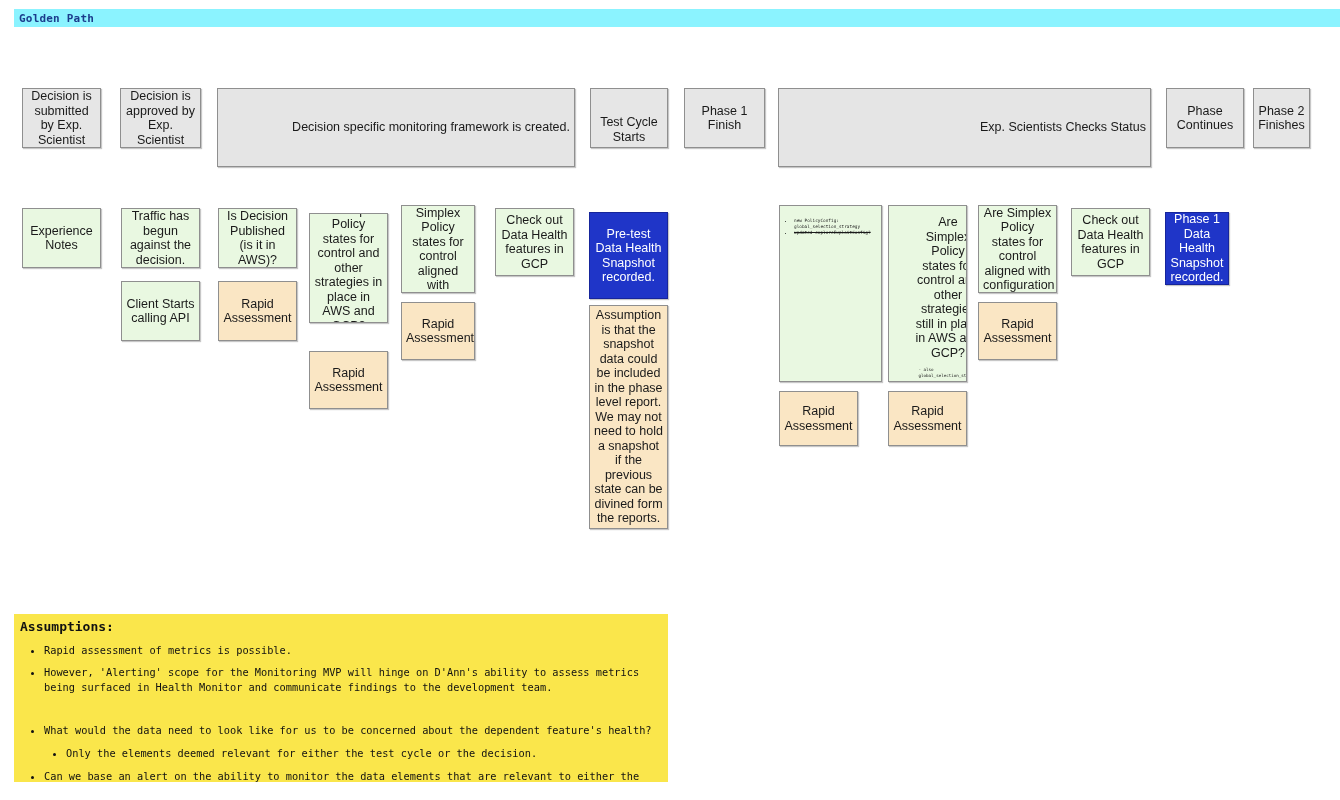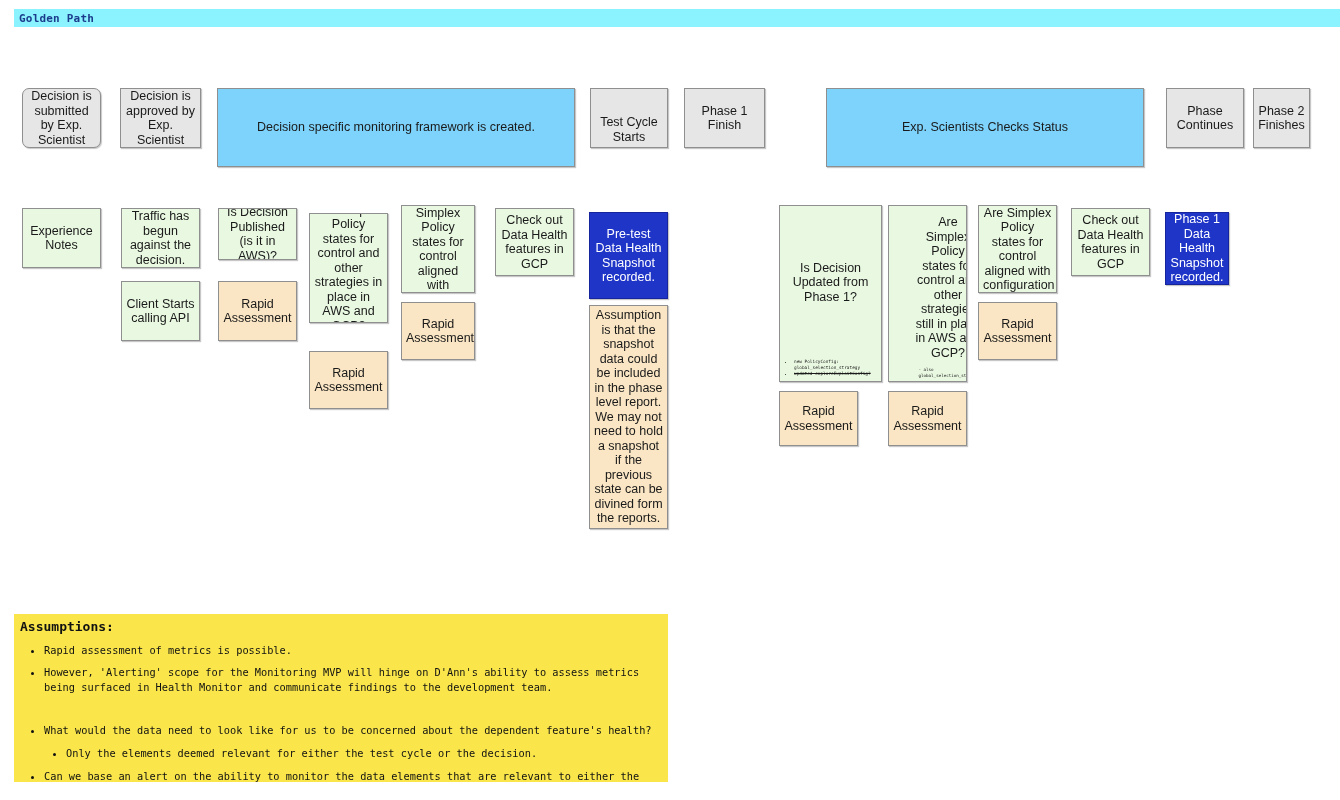--- a/index.html
+++ b/index.html
@@ -46,21 +46,21 @@
     justify-content: center;
     text-align: center;
     font-size: 12.5px;
     line-height: 14.5px;
     color: #1a1a1a;
     padding: 3px 4px;
     overflow: hidden;
     box-shadow: 1px 1px 1px rgba(0,0,0,0.22);
   }
   .box.gray   { background: #E6E6E6; border-color: #8f8f8f; }
-  .box.yellow { background: #7dd3fc; border-color: #8f8f8f; }
+  .box.yellow { background: #e5e5e5; border-color: #8f8f8f; text-align: right; }
   .box.green  { background: #E9F8E1; border-color: #8f8f8f; }
   .box.peach  { background: #FAE6C4; border-color: #8f8f8f; }
   .box.blue   { background: #1F35C8; border-color: #16259b; color: #ffffff; }
 
   .box.top-align {
     align-items: flex-start;
     padding-top: 6px;
   }
 
   .box .inner {
@@ -127,41 +127,41 @@
   }
   .notes-spacer { height: 13px; }
 </style>
 </head>
 <body>
 
 <div class="title-bar">
   <span class="title-text">Golden Path</span>
 </div>
 
-<div class="box gray" style="left:22px;  top:88px;  width:79px;  height:60px;border-radius:7px;">
+<div class="box gray" style="left:22px;  top:88px;  width:79px;  height:60px;">
   <span class="inner">Decision is submitted by Exp. Scientist</span>
 </div>
 
 <div class="box gray" style="left:120px; top:88px;  width:81px;  height:60px;">
   <span class="inner">Decision is approved by Exp. Scientist</span>
 </div>
 
 <div class="box yellow" style="left:217px; top:88px;  width:358px; height:79px;">
   <span class="inner">Decision specific monitoring framework is created.</span>
 </div>
 
 <div class="box gray" style="left:590px; top:88px;  width:78px;  height:60px;align-items:flex-end;">
   <span class="inner">Test Cycle Starts</span>
 </div>
 
 <div class="box gray" style="left:684px; top:88px;  width:81px;  height:60px;">
   <span class="inner">Phase 1 Finish</span>
 </div>
 
-<div class="box yellow" style="left:778px; top:88px;  width:318px; height:79px;margin-left:48px;">
+<div class="box yellow" style="left:778px; top:88px;  width:373px; height:79px;">
   <span class="inner">Exp. Scientists Checks Status</span>
 </div>
 
 <div class="box gray" style="left:1166px; top:88px; width:78px;  height:60px;">
   <span class="inner">Phase Continues</span>
 </div>
 
 <div class="box gray" style="left:1253px; top:88px; width:57px;  height:60px;">
   <span class="inner">Phase 2 Finishes</span>
 </div>
@@ -171,21 +171,21 @@
 </div>
 
 <div class="box green" style="left:121px; top:208px; width:79px;  height:60px;">
   <span class="inner">Traffic has begun against the decision.</span>
 </div>
 
 <div class="box green" style="left:121px; top:281px; width:79px;  height:60px;">
   <span class="inner">Client Starts calling API</span>
 </div>
 
-<div class="box green" style="left:218px; top:208px; width:79px;  height:52px;">
+<div class="box green" style="left:218px; top:208px; width:79px;  height:60px;">
   <span class="inner">Is Decision Published (is it in AWS)?</span>
 </div>
 
 <div class="box peach" style="left:218px; top:281px; width:79px;  height:60px;">
   <span class="inner">Rapid Assessment</span>
 </div>
 
 <div class="box green" style="left:309px; top:213px; width:79px;  height:110px;">
   <span class="inner">Are Simplex Policy states for control and other strategies in place in AWS and GCP?</span>
 </div>
@@ -209,21 +209,20 @@
 <div class="box blue" style="left:589px; top:212px; width:79px;  height:87px;">
   <span class="inner">Pre-test Data Health Snapshot recorded.</span>
 </div>
 
 <div class="box peach" style="left:589px; top:305px; width:79px;  height:224px;">
   <span class="inner">Assumption is that the snapshot data could be included in the phase level report. We may not need to hold a snapshot if the previous state can be divined form the reports.</span>
 </div>
 
 <div class="box green top-align" style="left:779px; top:205px; width:103px; height:177px;">
   <div class="inner" style="display:flex;flex-direction:column;height:100%;">
-    <div style="flex:1;display:flex;align-items:center;justify-content:center;padding:0 2px;">Is Decision Updated from Phase 1?</div>
     <ul class="codelist">
       <li>new PolicyConfig: global_selection_strategy</li>
       <li class="struck">updated exploreExploitConfig?</li>
     </ul>
   </div>
 </div>
 
 <div class="box peach" style="left:779px; top:391px; width:79px;  height:55px;">
   <span class="inner">Rapid Assessment</span>
 </div>

